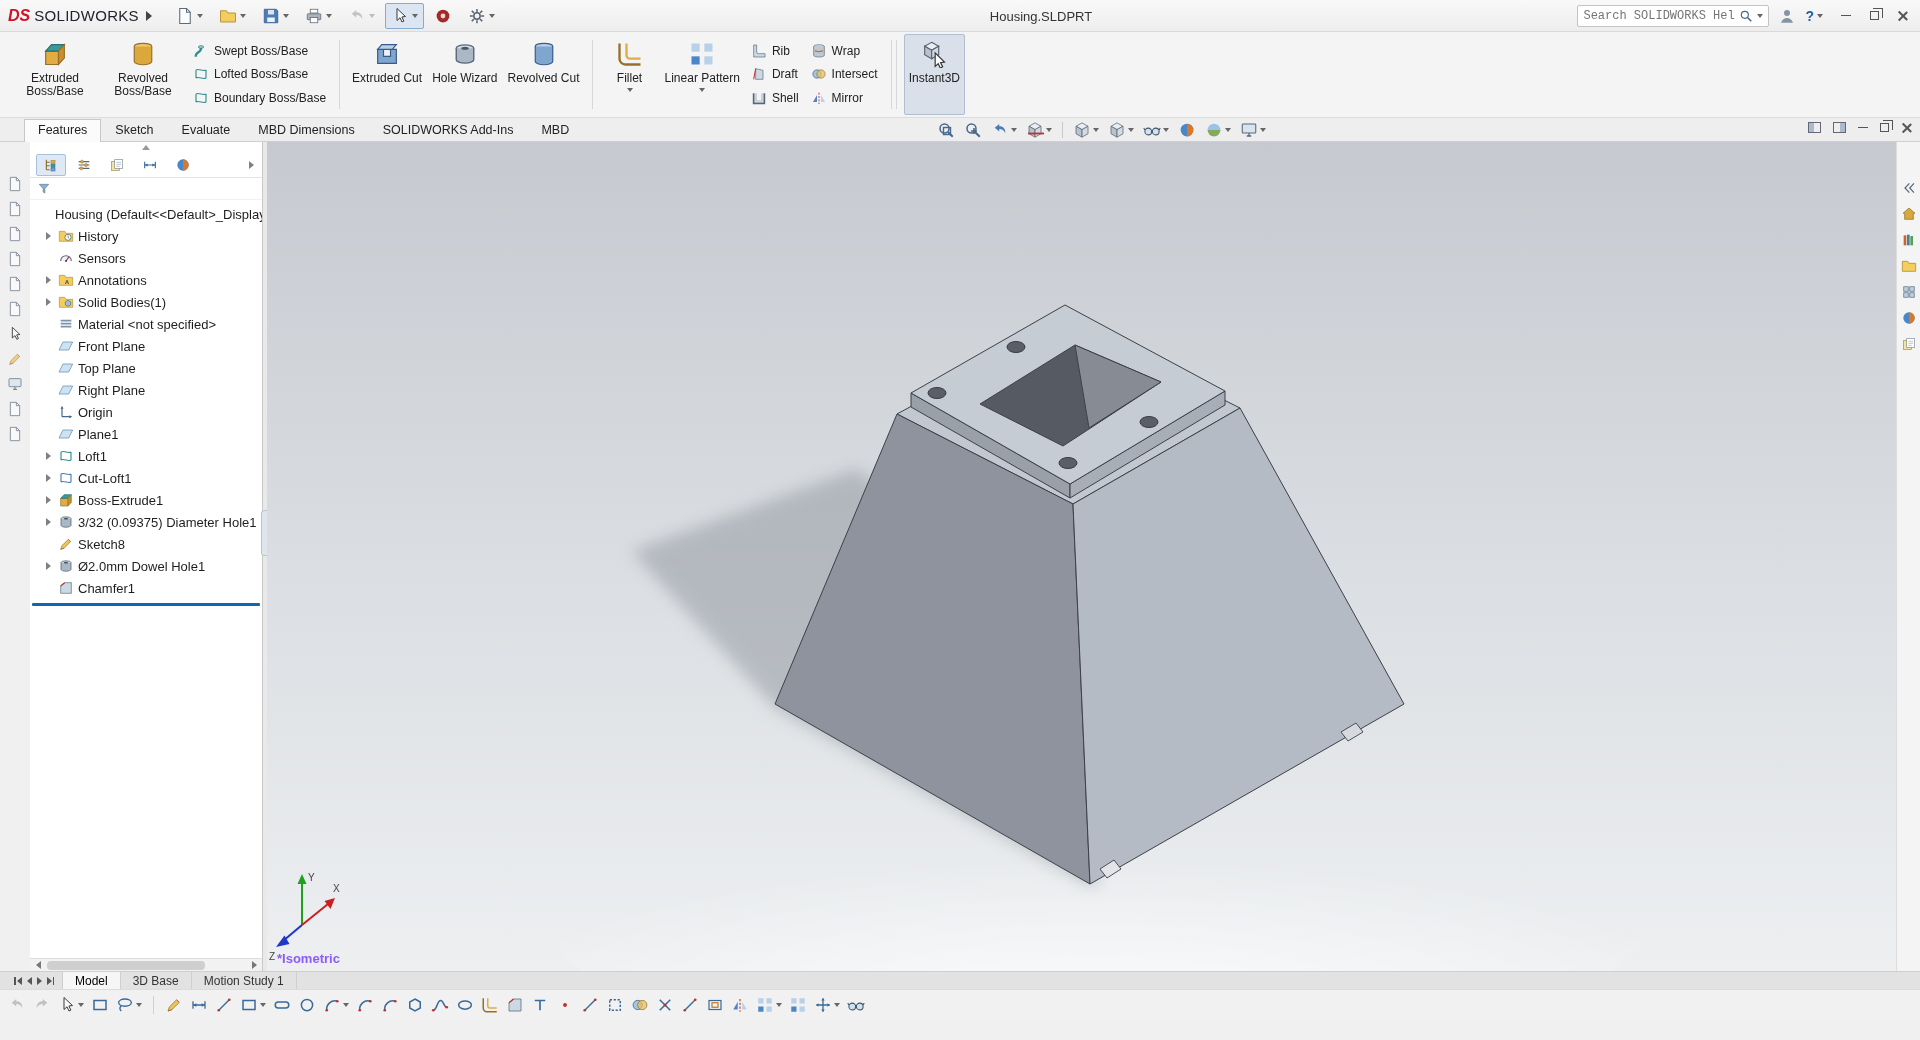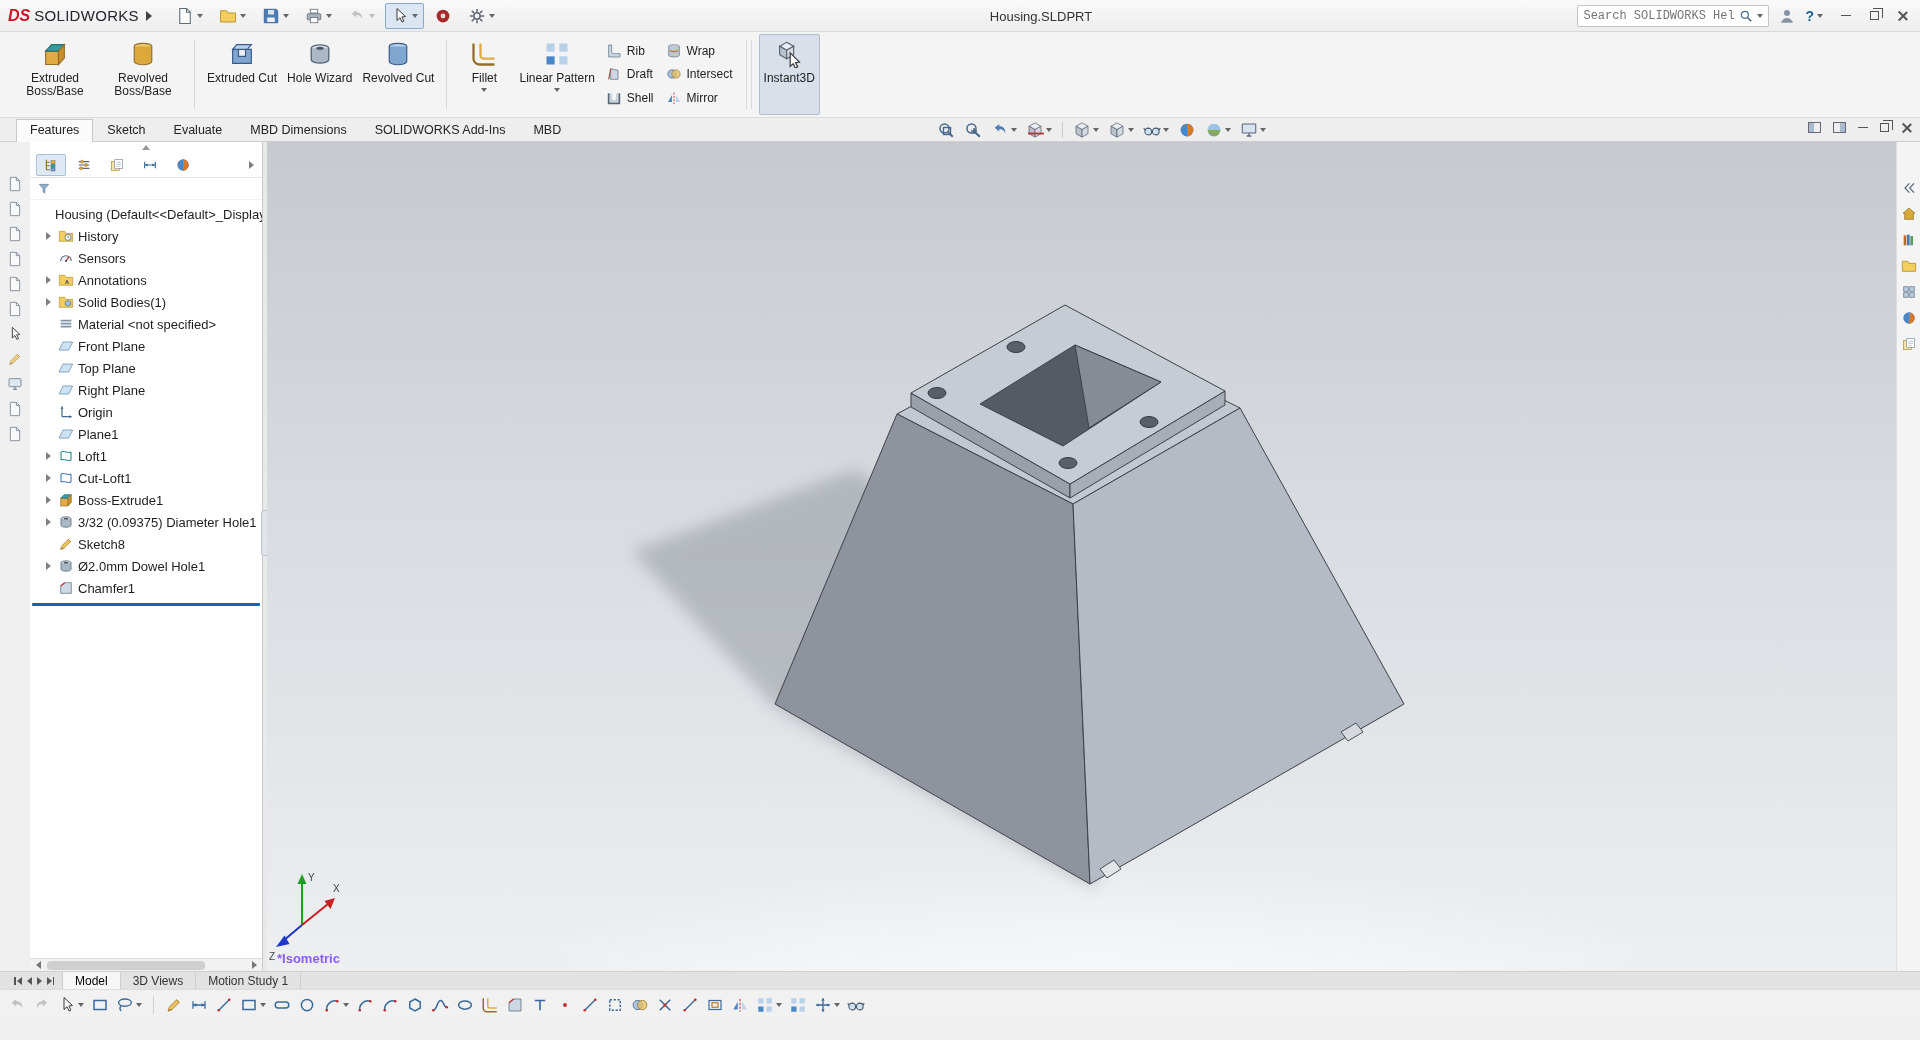--- a/index.html
+++ b/index.html
@@ -41,21 +41,21 @@
 .ribbon{position:absolute;top:32px;left:0;right:0;height:86px;background:#f4f4f4;border-bottom:1px solid #dcdcdc;display:flex;align-items:stretch;padding-left:6px}
 .rgroup{display:flex;align-items:stretch;padding:2px 5px}
 .rsep{width:1px;background:#d8d8d8;margin:8px 2px}
 .rbig{display:flex;flex-direction:column;align-items:center;justify-content:flex-start;padding:5px 4px 2px;min-width:60px;max-width:88px;border:1px solid transparent;border-radius:2px}
 .rbig .lbl{font-size:12px;line-height:13px;text-align:center;margin-top:4px;color:#222}
 .rbig .caret{margin-top:3px}
 .rbig.pressed{background:#d9e0ea;border:1px solid #b0becf}
 .rcol{display:flex;flex-direction:column;justify-content:space-around;padding:5px 2px}
 .rsmall{display:flex;align-items:center;gap:5px;padding:1px 4px;font-size:12px;color:#222;white-space:nowrap}
 
-.tabbar{position:absolute;top:118px;left:0;right:0;height:24px;background:#eee;border-bottom:1px solid #cfcfcf;display:flex;align-items:flex-end;padding-left:16px}
+.tabbar{position:absolute;top:118px;left:0;right:0;height:24px;background:#eee;border-bottom:1px solid #cfcfcf;display:flex;align-items:flex-end;padding-left:24px}
 .ctab{padding:3px 13px 4px;font-size:12.5px;color:#222;border:1px solid transparent;border-bottom:0}
 .ctab.active{background:#fbfbfb;border-color:#c8c8c8;margin-bottom:-1px;padding-bottom:5px}
 .hud{position:absolute;left:935px;top:2px;display:flex;align-items:center;gap:5px}
 .hudi{display:flex;align-items:center;gap:2px;padding:1px 2px}
 .hudsep{width:1px;height:16px;background:#c8c8c8;margin:0 3px}
 .docwin{position:absolute;right:8px;top:4px;display:flex;align-items:center;gap:12px}
 
 .main{position:absolute;top:142px;left:0;width:1920px;height:829px;background:#fff}
 .leftdock{position:absolute;left:0;top:0;width:30px;height:100%;background:#f0f0f0;display:flex;flex-direction:column;align-items:center;gap:9px;padding-top:34px}
 .treepanel{position:absolute;left:30px;top:0;width:233px;height:100%;background:#fff;border-right:1px solid #c9c9c9;overflow:hidden}
@@ -473,20 +473,40 @@
             <use href="#s-extrude"></use>
           </svg>
         <span class="lbl">Extruded Boss/Base</span>
       </div>
       <div class="rbig">
         <svg class="i26">
             <use href="#s-revolve"></use>
           </svg>
         <span class="lbl">Revolved Boss/Base</span>
       </div>
+      <div class="rcol">
+        <div class="rsmall">
+            <svg class="i16">
+              <use href="#s-sweep"></use>
+            </svg>
+            <span>Swept Boss/Base</span>
+          </div>
+        <div class="rsmall">
+            <svg class="i16">
+              <use href="#s-loft"></use>
+            </svg>
+            <span>Lofted Boss/Base</span>
+          </div>
+        <div class="rsmall">
+            <svg class="i16">
+              <use href="#s-loft"></use>
+            </svg>
+            <span>Boundary Boss/Base</span>
+          </div>
+      </div>
     </div>
     <div class="rsep"></div>
     <div class="rgroup">
       <div class="rbig">
         <svg class="i26">
             <use href="#s-cutext"></use>
           </svg>
         <span class="lbl">Extruded Cut</span>
       </div>
       <div class="rbig">
@@ -980,21 +1000,21 @@
         </span>
       <span class="nav-btn">
           <span class="tr"></span>
         </span>
       <span class="nav-btn">
           <span class="tr"></span>
           <span class="vbar"></span>
         </span>
     </div>
     <div class="bt-tab active">Model</div>
-    <div class="bt-tab">3D Views</div>
+    <div class="bt-tab">3D Base</div>
     <div class="bt-tab">Motion Study 1</div>
   </div>
 
   <div class="sketchbar">
     <span class="tbi disabled">
         <svg class="i18">
           <use href="#s-undo"></use>
         </svg>
       </span>
     <span class="tbi disabled">

